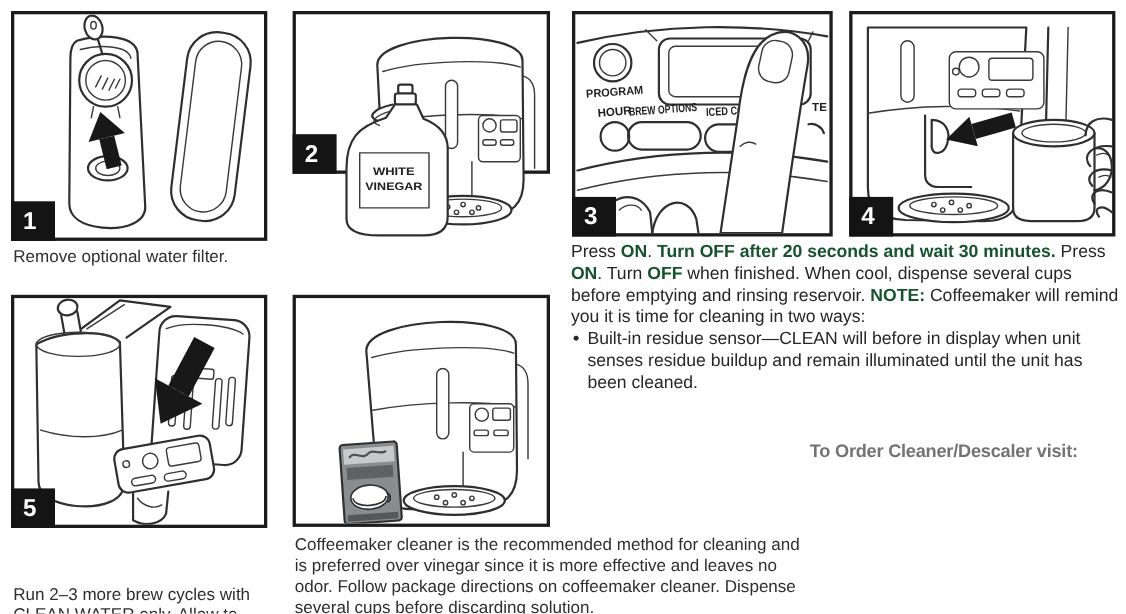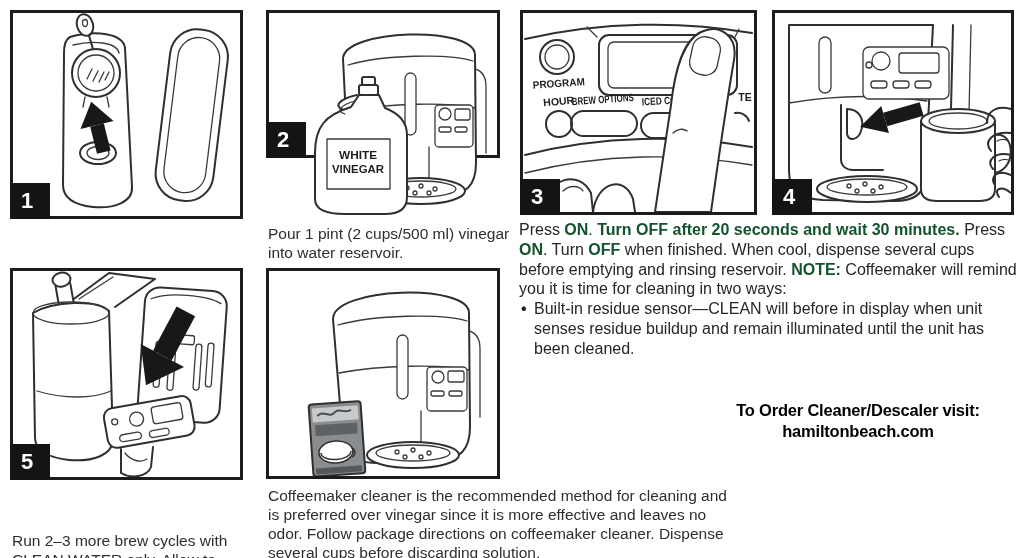--- a/index.html
+++ b/index.html
@@ -7,21 +7,21 @@
         font-family:"Liberation Sans","DejaVu Sans",sans-serif;color:#2b2b2b;}
   .panel{position:absolute;border:3px solid #1c1c1c;background:#fff;box-sizing:border-box;}
   .badge{position:absolute;left:-3px;bottom:-3px;width:40px;height:36px;background:#141414;
          color:#fff;font-weight:700;font-size:22px;line-height:36px;padding-left:11px;box-sizing:border-box;}
   .caption{position:absolute;font-size:15.5px;line-height:1.22;color:#2e2e2e;}
   .bigtext{position:absolute;left:519px;top:220px;width:505px;font-size:16px;line-height:1.24;color:#262626;}
   .b{font-weight:700;color:#14532d;}
   .bullet-item{position:relative;padding-left:15px;}
   .bullet-mark{position:absolute;left:2px;top:0;}
   .order{position:absolute;left:698px;top:400px;width:320px;text-align:center;
-         font-weight:700;color:#000000;font-size:16.5px;line-height:1.3;letter-spacing:-0.2px;}
+         font-weight:700;color:#737373;font-size:16.5px;line-height:1.3;letter-spacing:-0.2px;}
   svg{display:block;}
   .ink{stroke:#2f2f2f;stroke-width:2;fill:none;stroke-linecap:round;stroke-linejoin:round;}
   .ink-thin{stroke:#3a3a3a;stroke-width:1.3;fill:none;stroke-linecap:round;stroke-linejoin:round;}
   .ink-fill{fill:#181818;stroke:none;}
   .wfill{fill:#ffffff;}
   .svglabel{font-family:"Liberation Sans","DejaVu Sans",sans-serif;font-weight:700;fill:#1e1e1e;stroke:none;}
 </style>
 </head>
 <body>
 
@@ -54,20 +54,21 @@
       <ellipse class="ink-thin" cx="72" cy="10" rx="2.5" ry="3.5"></ellipse>
       <path class="ink-thin" d="M72,84 L70,94 M94,84 L96,94"></path>
 
       <g transform="rotate(-14 84 112)">
         <polygon class="ink-fill" points="84,88 101,112 67,112"></polygon>
         <rect class="ink-fill" x="77" y="112" width="14" height="28"></rect>
       </g>
     </svg>
     <div class="badge">1</div>
   </div>
+  <div class="caption" style="left:12px;top:225px;width:252px;">Remove optional water filter.</div>
 
   <div class="panel" style="left:266px;top:10px;width:234px;height:148px;">
     <svg width="228" height="203" viewBox="0 0 228 203">
 
       <path class="ink wfill" d="M74,46 C74,16 206,12 206,42 L207,150 C207,174 196,181 176,183 L122,185 C97,186 82,181 80,164 Z"></path>
       <path class="ink-thin" d="M79,52 C112,42 180,40 204,48"></path>
       <path class="ink-thin" d="M80,98 C120,90 180,89 206,95"></path>
       <rect class="ink-thin wfill" x="136" y="60" width="11" height="62" rx="5.5"></rect>
 
       <path class="ink-thin" d="M206,56 C214,58 217,64 217,74 L217,140"></path>
@@ -95,21 +96,20 @@
       <rect class="ink wfill" x="90" y="72" width="19" height="10" rx="2"></rect>
       <path class="ink wfill" d="M88,82 C70,86 62,94 78,98"></path>
       <path class="ink wfill" d="M90,82 L82,94 C56,102 46,114 46,140 L46,186 C46,197 57,201 76,201 L116,201 C131,201 138,195 138,184 L138,122 C138,108 129,100 116,95 L110,82 Z"></path>
       <path class="ink-thin" d="M86,88 C72,92 66,98 76,101"></path>
       <rect class="ink-thin wfill" x="58" y="126" width="63" height="50"></rect>
       <text class="svglabel" x="89" y="146" font-size="10" text-anchor="middle" textLength="38" lengthAdjust="spacingAndGlyphs">WHITE</text>
       <text class="svglabel" x="89" y="160" font-size="10" text-anchor="middle" textLength="52" lengthAdjust="spacingAndGlyphs">VINEGAR</text>
     </svg>
     <div class="badge">2</div>
   </div>
-  <div class="caption" style="left:268px;top:225px;width:250px;">Pour 1 pint (2 cups/500 ml) vinegar into water reservoir.</div>
 
   <div class="panel" style="left:520px;top:10px;width:237px;height:205px;">
     <svg width="231" height="199" viewBox="0 0 231 199">
 
       <path class="ink" d="M2,26 C80,8 160,8 229,20"></path>
 
       <circle class="ink" cx="34" cy="44" r="17"></circle>
       <circle class="ink-thin" cx="34" cy="44" r="12"></circle>
       <text class="svglabel" x="36" y="74" font-size="10.5" text-anchor="middle" textLength="52" lengthAdjust="spacingAndGlyphs" transform="rotate(-4 36 74)">PROGRAM</text>
 
@@ -209,21 +209,20 @@
       <span class="bullet-mark">•</span>
     </div>
     <div class="bullet-item">
       <span class="bullet-mark">•</span>
       <span>Built-in residue sensor—CLEAN will before in display when unit senses residue buildup and remain illuminated until the unit has been cleaned.</span>
     </div>
   </div>
 
   <div class="order">
     <div>To Order Cleaner/Descaler visit:</div>
-    <div>hamiltonbeach.com</div>
   </div>
 
   <div class="panel" style="left:10px;top:268px;width:233px;height:212px;">
     <svg width="227" height="206" viewBox="0 0 227 206">
 
       <path class="ink" d="M58,30 L96,2 L142,8 L102,36"></path>
       <path class="ink-thin" d="M66,28 L100,6"></path>
 
       <g transform="rotate(-10 54 34)">
         <rect class="ink wfill" x="46" y="10" width="15" height="52" rx="4"></rect>

